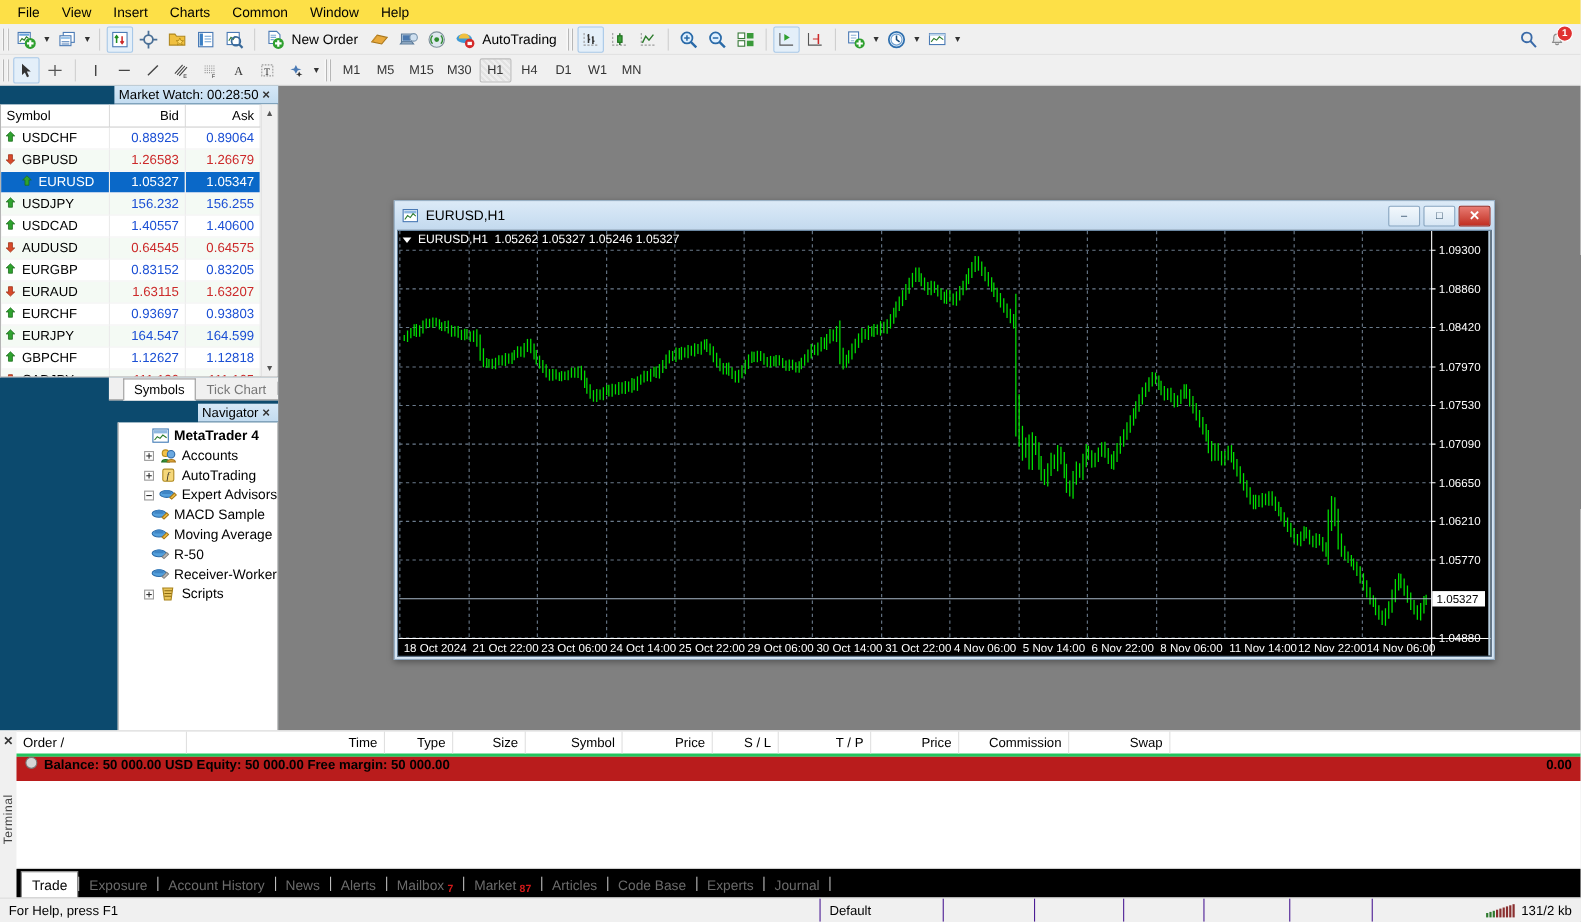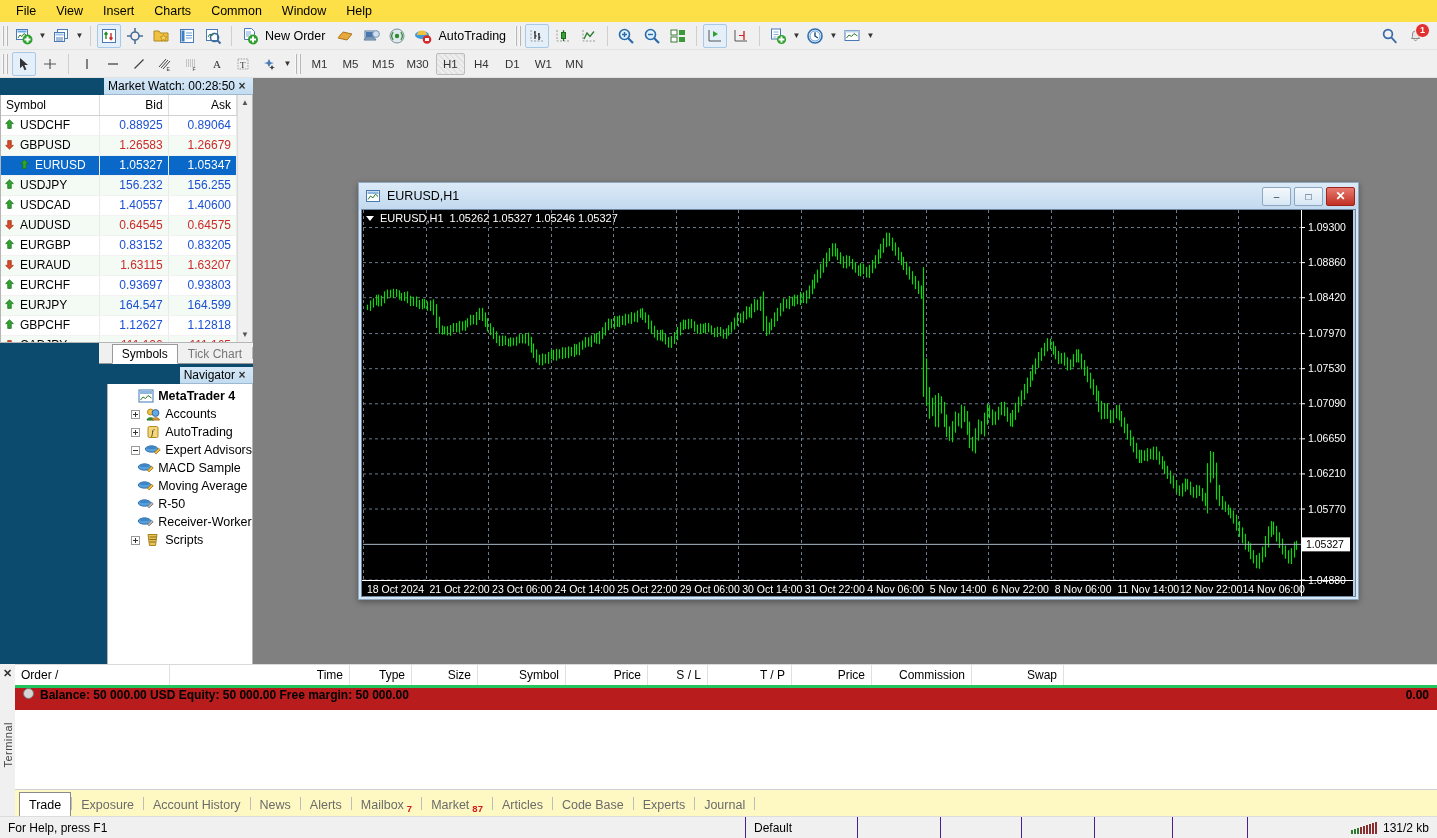--- a/index.html
+++ b/index.html
@@ -203,21 +203,21 @@
   .ord-head .col { font-size: 12px; display: flex; align-items: center;
                    border-right: 1px solid #e0e0e0; padding: 0 6px; overflow: hidden;
                    justify-content: flex-end; white-space: nowrap; }
   .ord-head .col.first { justify-content: flex-start; }
   .balance-row { height: 22px; background: #b91c1c; display: flex; align-items: flex-start;
                  padding: 0 8px; font-size: 12px; font-weight: bold; }
   .balance-row .dot { width: 11px; height: 11px; border-radius: 50%; border: 1px solid #777;
                       margin-right: 6px; flex: 0 0 auto; position: relative; background:#d6d6d6; }
   .balance-row .spacer { flex: 1; }
   .term-fill { flex: 1; background: #fff; border-bottom: 1px solid #cfcfcf; }
-  .term-tabs { height: 26px; display: flex; align-items: flex-end; background: #fef9c3;
+  .term-tabs { height: 26px; display: flex; align-items: flex-end; background: #000000;
                padding-left: 4px; }
   .term-tabs .tab { height: 22px; padding: 0 9px; display: flex; align-items: center;
                     font-size: 12.5px; color: #6b6b6b; }
   .term-tabs .tab.active { color: #000; background: #fff; border: 1px solid #8a8a8a;
                            border-bottom: none; height: 24px; font-weight: normal; }
   .term-tabs .sep { width: 1px; height: 13px; background: #bdbdbd; align-self: center; }
   .tab-badge { color: #d21919; font-size: 9.5px; font-weight: bold; margin-left: 3px;
                align-self: flex-end; margin-bottom: 2px; }
 
   

